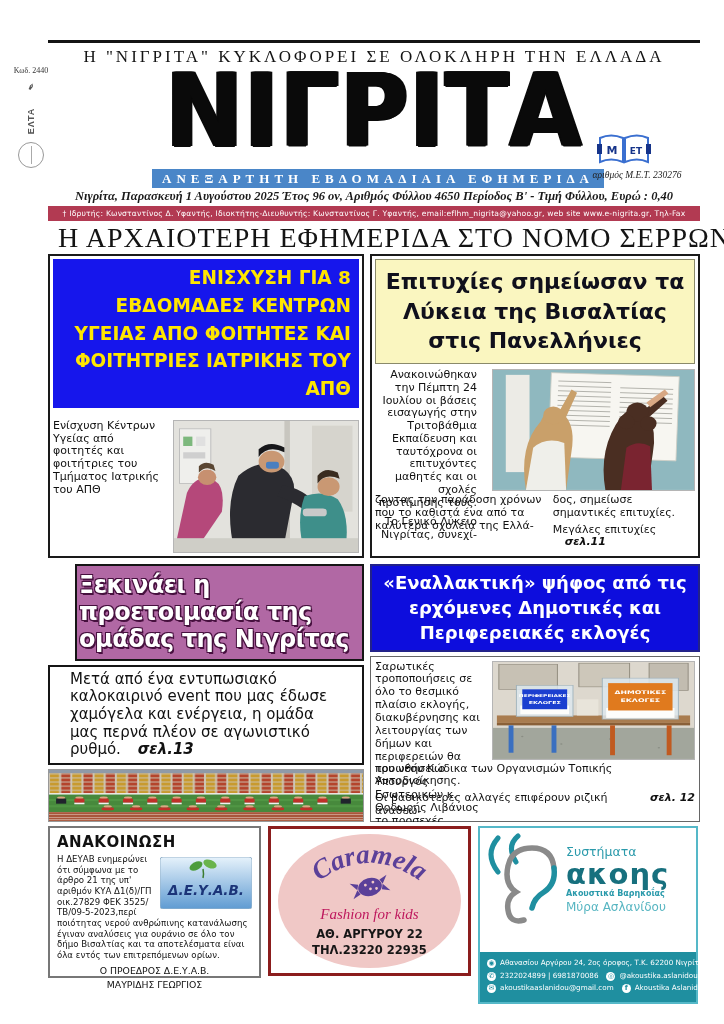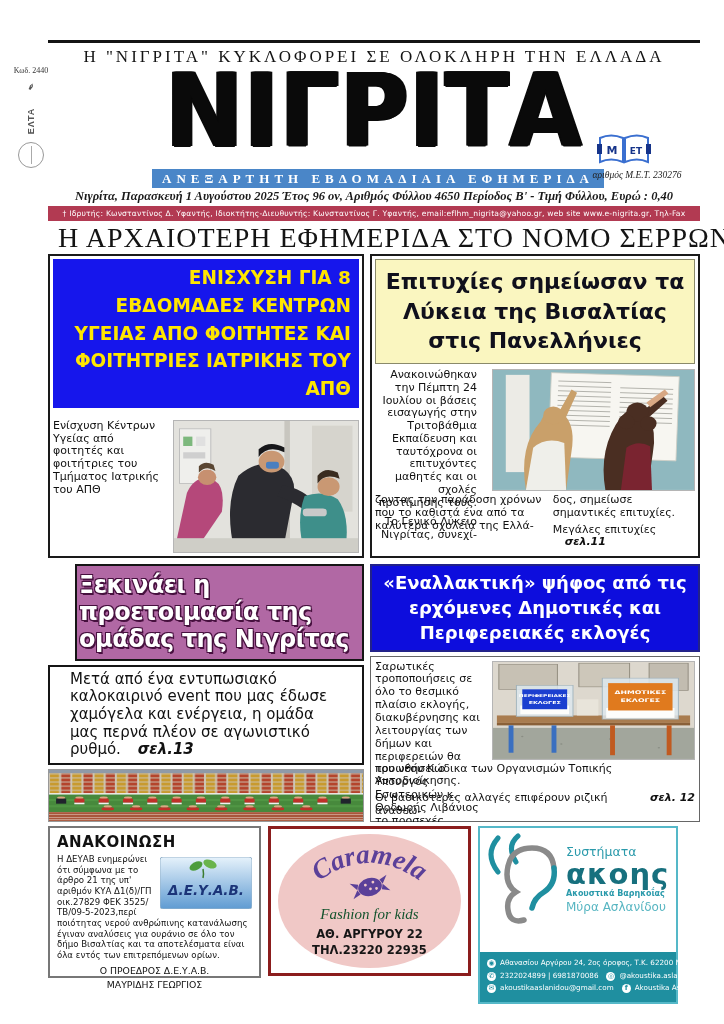--- a/index.html
+++ b/index.html
@@ -84,24 +84,24 @@
   .ad-deyab .b{font-size:8.6px;line-height:1.24;}
   .dlogo{float:right;width:92px;height:52px;margin:3px 0 2px 4px;}
   .dsign{text-align:center;font-size:9.3px;line-height:1.5;margin-top:3px;clear:none;}
 
   .ad-car{width:203px;height:150px;border:3px solid var(--adred,#8b1d1d);box-sizing:border-box;background:#fff;
           display:flex;align-items:center;justify-content:center;}
   .oval{width:183px;height:134px;background:#f0c8c6;border-radius:50%;position:relative;text-align:center;}
   .oval .arch{position:absolute;left:0;top:0;width:183px;height:80px;}
   .candy{position:absolute;left:71px;top:36px;width:42px;height:34px;}
   .fash{position:absolute;top:72px;width:100%;font-family:"Liberation Serif",serif;font-style:italic;
-        font-size:15px;color:#14532d;}
+        font-size:15px;color:#be185d;}
   .caddr{position:absolute;top:93px;width:100%;font-size:11.5px;font-weight:bold;color:#161616;line-height:1.35;}
 
-  .ad-ak{width:200px;height:178px;border:2px solid #55b8c8;box-sizing:border-box;background:#fff;
+  .ad-ak{width:220px;height:178px;border:2px solid #55b8c8;box-sizing:border-box;background:#fff;
          display:flex;flex-direction:column;}
   .ak-top{flex:1;position:relative;}
   .earlogo{position:absolute;left:6px;top:4px;width:78px;height:100px;}
   .ak-stack{position:absolute;left:86px;top:16px;}
   .ak-s1{font-size:12.5px;color:#2a9aab;}
   .ak-s2{font-size:29px;font-weight:bold;color:#17707e;line-height:1.05;letter-spacing:1px;}
   .ak-s3{font-size:8px;font-weight:bold;color:#2a9aab;}
   .ak-s4{font-size:12px;color:#58b6c2;margin-top:2px;}
   .ak-band{background:var(--teal,#1f8fa0);color:#fff;padding:5px 7px 7px;font-size:7.2px;line-height:1.75;}
   .ak-band .row{display:flex;gap:4px;align-items:center;white-space:nowrap;}

